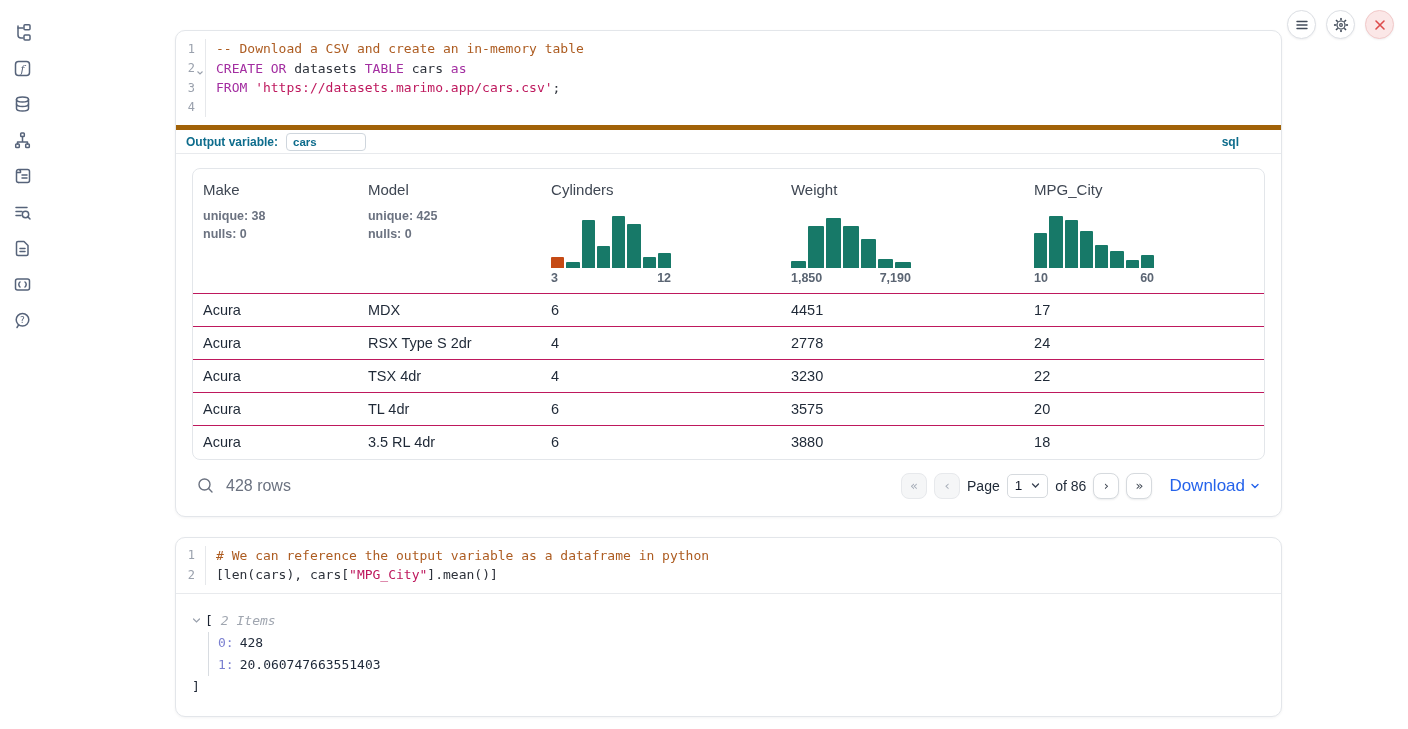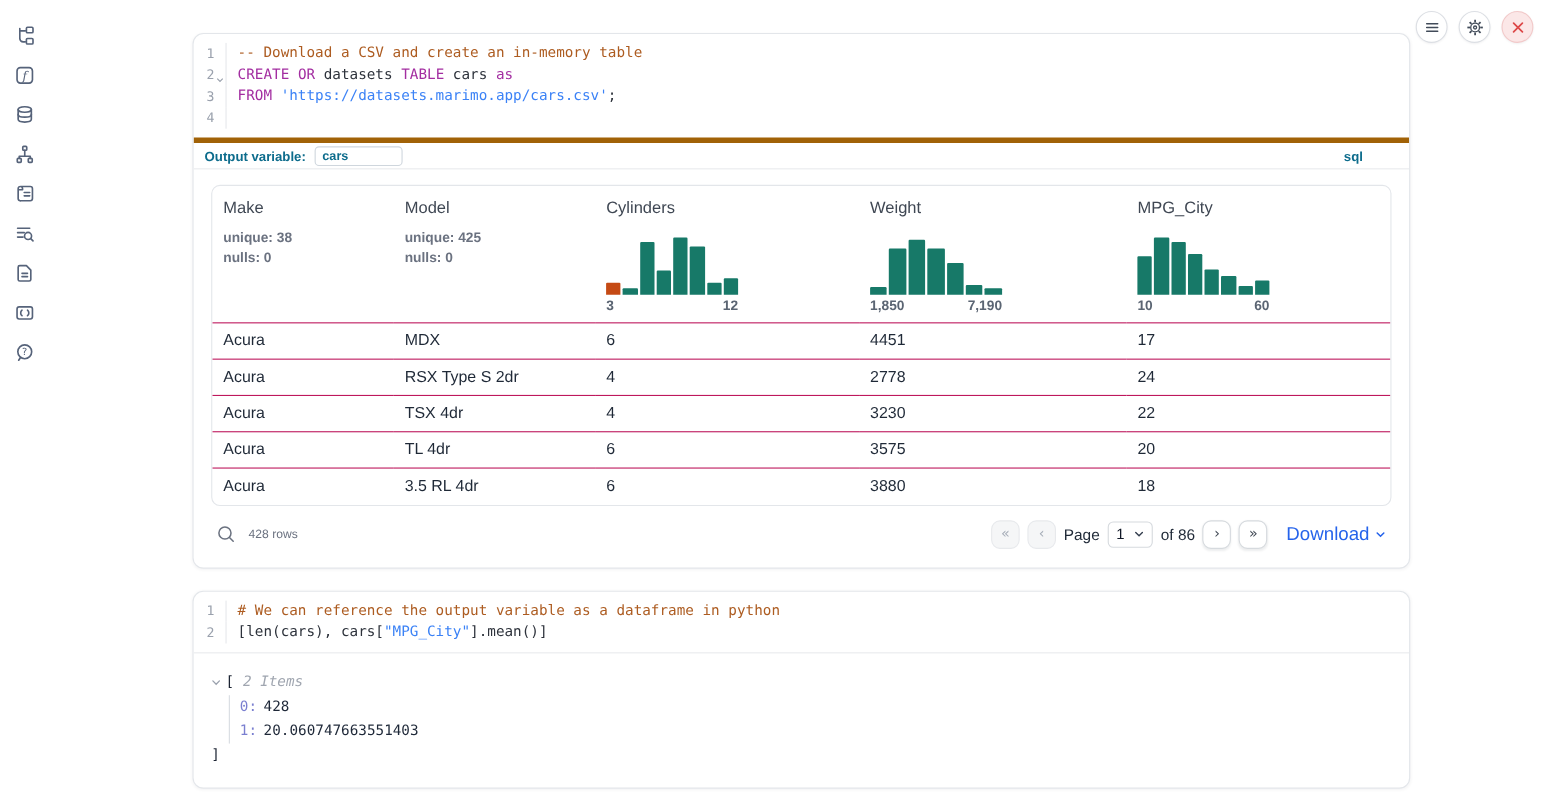--- a/index.html
+++ b/index.html
@@ -29,21 +29,21 @@
   
   .code-area { padding:8px 0; font-family:"DejaVu Sans Mono", monospace; font-size:13px; }
   .code-line { display:flex; align-items:center; height:19.5px; }
   .ln { width:30px; flex-shrink:0; text-align:right; padding-right:10px; color:#9aa1ad;
     font-size:12px; border-right:1px solid #e6e8eb; position:relative; height:100%;
     display:flex; align-items:center; justify-content:flex-end; }
   .ln .fold { position:absolute; right:1px; top:7px; }
   .cl { padding-left:10px; white-space:pre; }
   .tok-cm { color:#ad5c21; }
   .tok-kw { color:#a32ea1; }
-  .tok-st { color:#3b82f6;text-align:center; }
+  .tok-st { color:#be185d;text-align:center; }
   .tok-pl { color:#2d323b; }
 
   
   .outvar-row { display:flex; align-items:center; border-top:5px solid #a16207;
     padding:5px 10px; height:28px; }
   .outvar-label { font-size:12px; font-weight:bold; color:#0d6c8c; }
   .outvar-input { margin-left:8px; width:80px; height:18px; border:1px solid #cfd6dd;
     border-radius:4px; font-size:11.5px; font-weight:bold; color:#0d6c8c; padding:0 6px;
     font-family:"Liberation Sans", sans-serif; }
   .lang-badge { margin-left:auto; font-size:12px; font-weight:bold; color:#0d6c8c; padding-right:32px; }
@@ -59,21 +59,21 @@
   .hist-wrap { margin-top:auto; width:120px; }
   .hist { height:52px; display:flex; align-items:flex-end; gap:2px; }
   .hist-bar { flex:1; border-radius:1px 1px 0 0; }
   .hist-labels { display:flex; justify-content:space-between; font-size:12.5px;
     color:#5b6573; margin-top:3px; }
   td { padding:0 10px; height:33px; border-top:1px solid #be185d;
     font-size:14.5px; color:#1f2937; }
 
   
   .table-footer { display:flex; align-items:center; margin-top:12px; padding:0 5px; height:28px; }
-  .row-count { margin-left:12px; font-size:11px; color:#6b7280; }
+  .row-count { margin-left:12px; font-size:16px; color:#6b7280; }
   .pager { margin-left:auto; display:flex; align-items:center; gap:7px; }
   .pager-btn { width:26px; height:26px; border-radius:8px; display:flex; align-items:center;
     justify-content:center; font-size:13px; cursor:pointer;
     font-family:"DejaVu Sans", sans-serif; }
   .pager-btn.disabled { background:#f5f6f7; border:1px solid #e7e9ec; color:#a6adb8; }
   .pager-btn.enabled { background:#fff; border:1px solid #d6dade; color:#3f4753;
     box-shadow:0 1px 2px rgba(15,23,42,.08); }
   .page-label, .of-label { font-size:14px; color:#1f2937; }
   .page-select { display:inline-flex; align-items:center; gap:9px; border:1px solid #d6dade;
     border-radius:5px; padding:2px 7px; font-size:13.5px; color:#111827; cursor:pointer;

